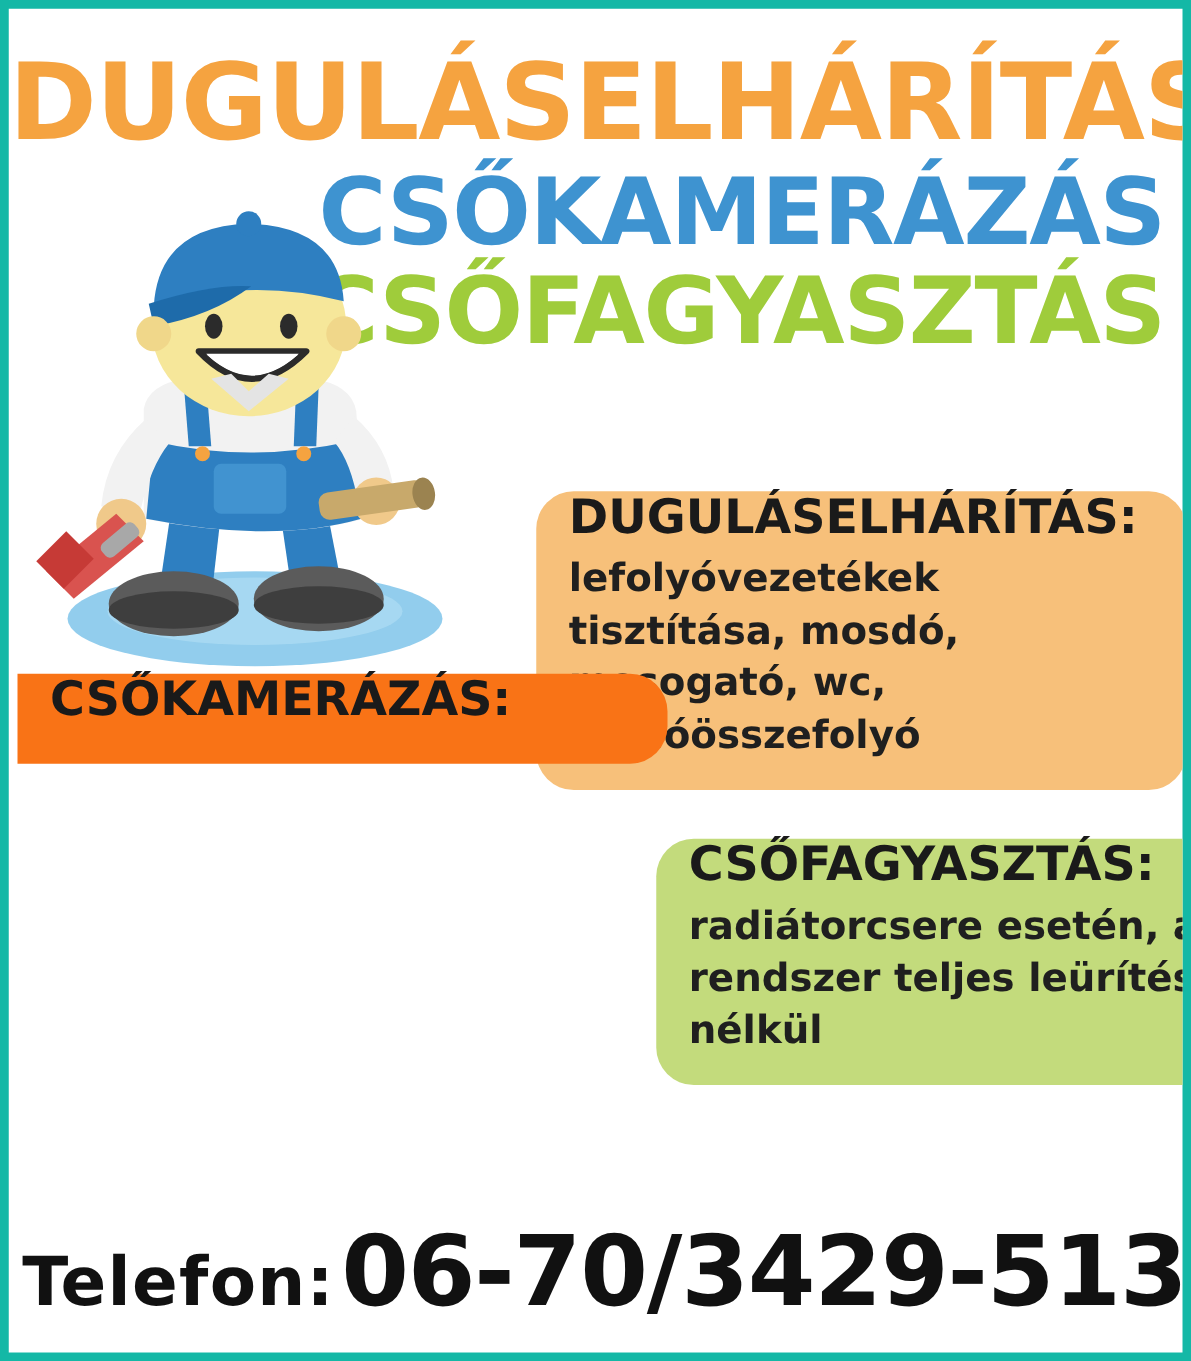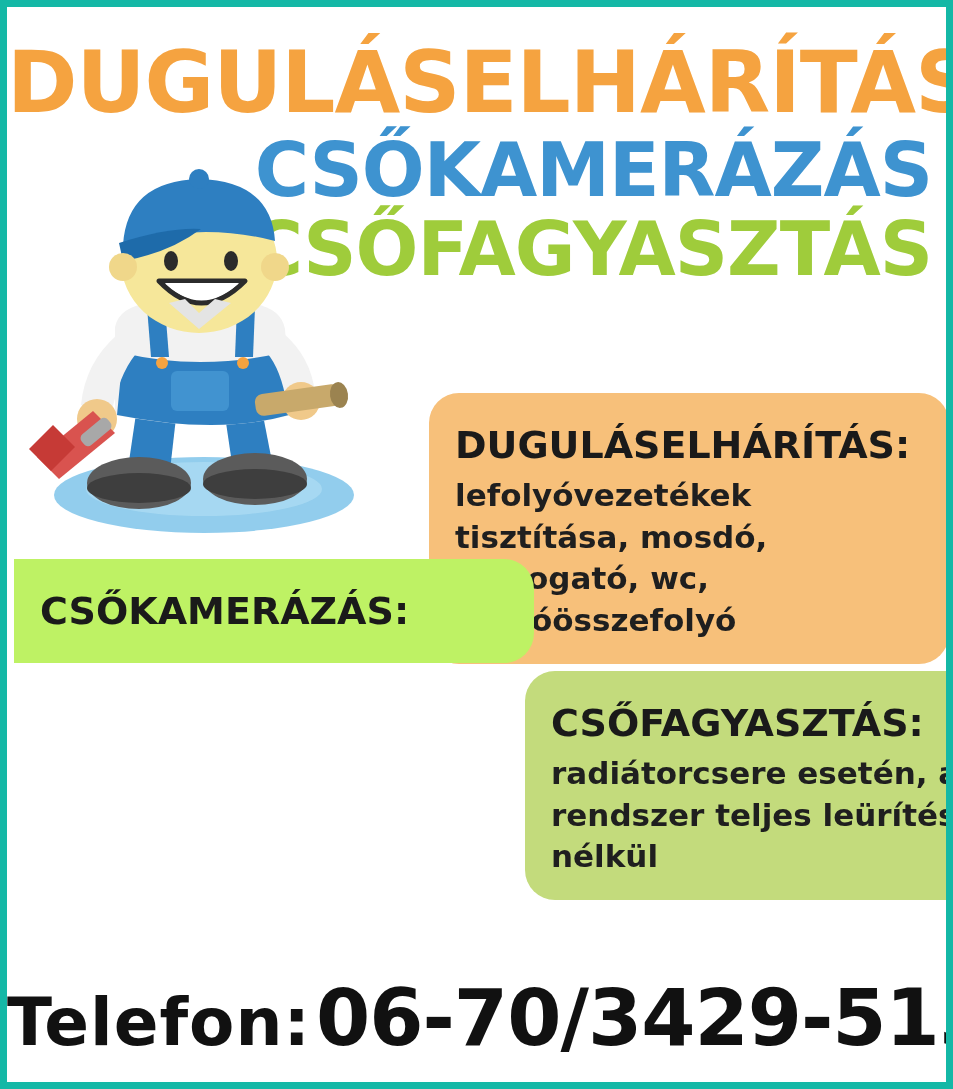--- a/index.html
+++ b/index.html
@@ -63,21 +63,21 @@
     top: 150px;
     width: 360px;
     height: 390px;
   }
 
   
   .panel {
     position: absolute;
     box-sizing: border-box;
     border-radius: 26px;
-    padding: 32px 26px 22px 26px;
+    padding: 0 26px 22px 26px;
   }
   .panel h3 {
     margin: 0 0 8px 0;
     font-size: 38px;
     font-weight: 800;
     color: #1a1a1a;
     line-height: 1.1;
   }
   .panel p {
     margin: 0;
@@ -89,23 +89,23 @@
 
   .panel-dugulas {
     left: 422px;
     top: 386px;
     width: 520px;
     background: #F7C07A;
     border-radius: 30px 30px 30px 30px;
   }
   .panel-kamera {
     left: 7px;
-    top: 552px;
+    top: 532px;
     width: 520px;
-    background: #bef264;
+    background: #f97316;
     border-radius: 0 30px 30px 0;
     padding-left: 26px;
   }
   .panel-fagyasztas {
     left: 518px;
     top: 664px;
     width: 500px;
     background: #C3DB7C;
     border-radius: 30px 0 0 30px;
   }
@@ -114,21 +114,21 @@
   .phone {
     position: absolute;
     left: 0;
     top: 966px;
     width: 953px;
     text-align: center;
     color: #111111;
     white-space: nowrap;
   }
   .phone .label {
-    font-size: 66px;
+    font-size: 54px;
     font-weight: 700;
     letter-spacing: 1px;
   }
   .phone .number {
     font-size: 78px;
     font-weight: 800;
     letter-spacing: -1px;
   }
 </style>
 </head>

